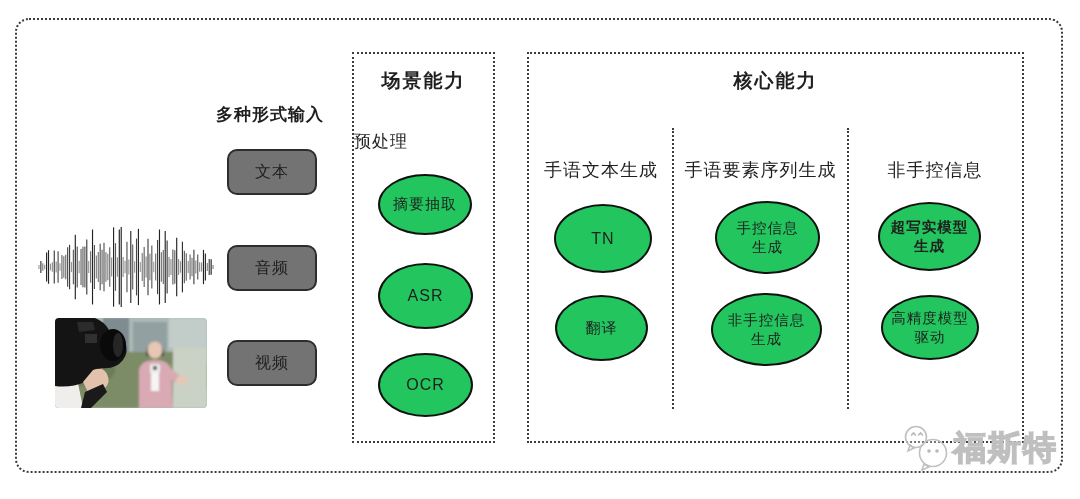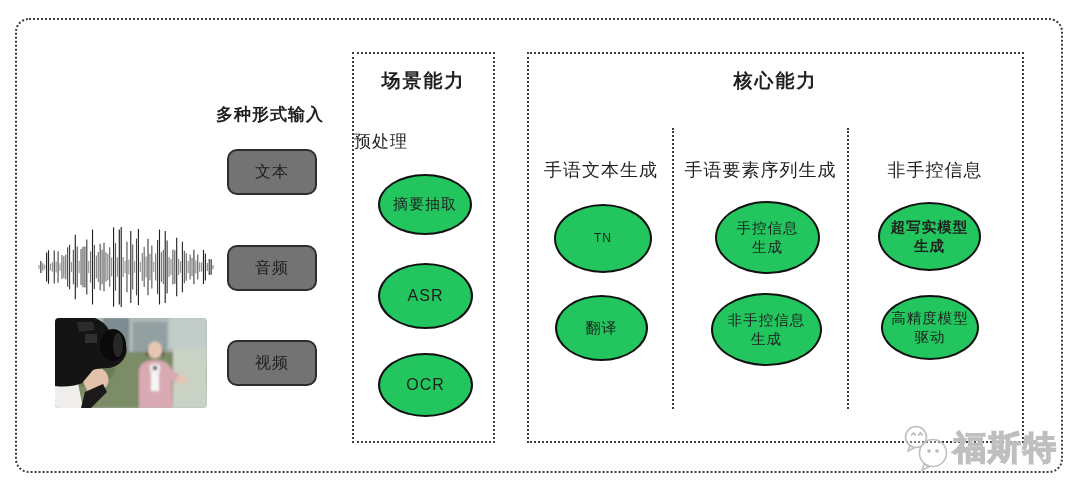--- a/index.html
+++ b/index.html
@@ -203,21 +203,21 @@
     </div>
   </div>
 
   <div class="panel" style="left:527px;top:52px;width:493px;height:387px;">
     <div class="panel-title">核心能力</div>
 
     <div class="divider" style="left:143px;top:74px;height:281px;"></div>
     <div class="divider" style="left:318px;top:74px;height:281px;"></div>
 
     <div class="col-header" style="left:0px;top:104px;width:144px;">手语文本生成</div>
-    <div class="ellipse" style="left:25px;top:150px;width:94px;height:65px;font-size:12px;">
+    <div class="ellipse" style="left:25px;top:150px;width:94px;height:65px;font-size:16px;">
       <span>TN</span>
     </div>
     <div class="ellipse" style="left:26px;top:241px;width:89px;height:62px;">
       <span>翻译</span>
     </div>
 
     <div class="col-header" style="left:144px;top:104px;width:175px;">手语要素序列生成</div>
     <div class="ellipse" style="left:186px;top:147px;width:101px;height:69px;font-size:14.5px;">
       <span>手控信息
 生成</span>

